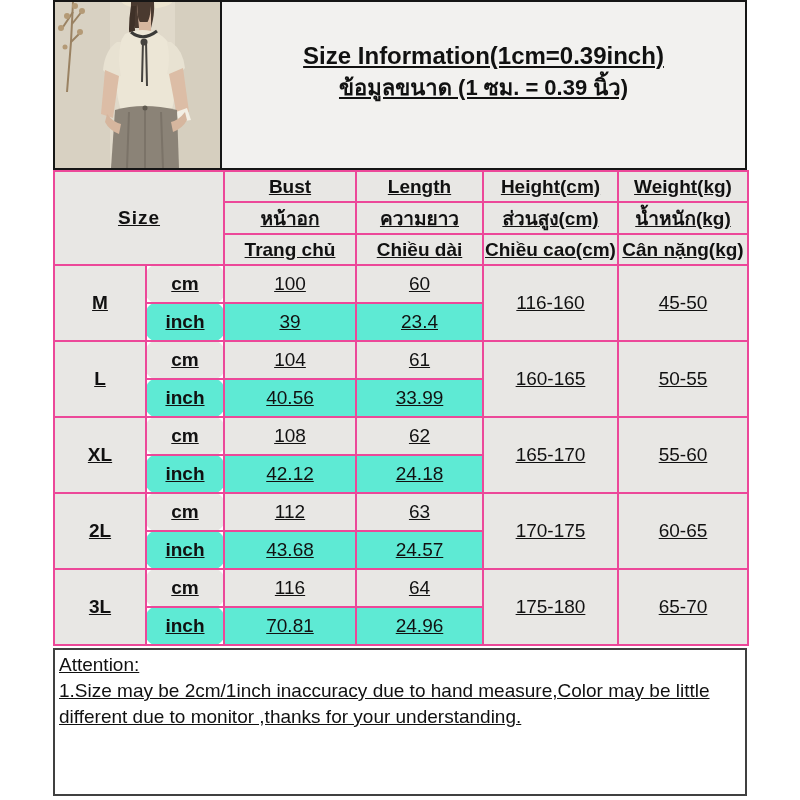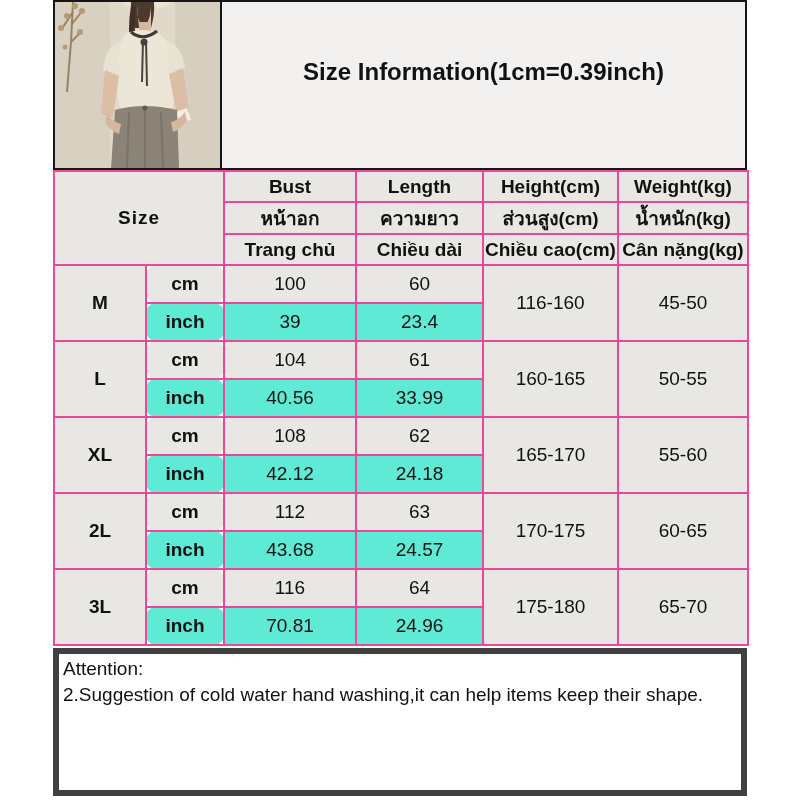--- a/index.html
+++ b/index.html
@@ -2,21 +2,21 @@
 <html><head>
 <meta charset="utf-8">
 <style>
   * { margin:0; padding:0; box-sizing:border-box; }
   body {
     width:800px; height:800px; background:#ffffff;
     font-family:"Liberation Sans","DejaVu Sans",sans-serif;
     color:#111;
   }
   .page { position:relative; width:800px; height:800px; background:#fff; overflow:hidden; }
-  .content { position:absolute; left:53px; top:0; width:694px; }
+  .content { position:absolute; left:53px; top:0; width:694px;text-decoration:underline; }
 
   
   .top { display:flex; height:170px; }
   .photo-frame {
     width:169px; height:170px; border:2px solid #161616; background:#d9d2c3;
     flex:0 0 169px; overflow:hidden;
   }
   .title-panel {
     flex:1 1 auto; border:2px solid #161616; border-left:none;
     background:#f2f1ef; display:flex; flex-direction:column;
@@ -38,21 +38,21 @@
   tr.data td { height:38px; }
   td.size-label { font-size:20px; font-weight:bold; }
   td.unit { font-weight:bold;border-radius:10px; }
   td.val { font-weight:normal; }
   tr.inch-row td { background:#5eead4; }
   tr.inch-row td.size-label, td.merged { background:#e8e7e4; }
 
   
   .attention {
     margin-top:2px; width:694px; height:148px;
-    border:6px solid #404040; background:#ffffff;
+    border:2px solid #404040; background:#ffffff;
     padding:2px 11px 0 4px; font-size:19px; line-height:26px;
   }
 </style>
 </head>
 <body>
 
 <div class="page">
   <div class="content">
 
     <div class="top">
@@ -103,20 +103,21 @@
           <path d="M60 108 Q88 100 122 108 L124 166 L56 166 Z" fill="#8b8377"></path>
           <path d="M74 110 L72 166 M90 108 L90 166 M106 110 L108 166" stroke="#7b7368" stroke-width="2" fill="none"></path>
           <circle cx="90" cy="106" r="2.5" fill="#5f594f"></circle>
 
           <path d="M52 112 Q58 120 66 122 L64 132 Q54 128 50 120 Z" fill="#d6b69e"></path>
           <path d="M130 110 Q124 118 116 120 L118 130 Q128 126 132 118 Z" fill="#d6b69e"></path>
         </svg>
       </div>
       <div class="title-panel">
         <div class="title-en">Size Information(1cm=0.39inch)</div>
+        <div class="title-th">ข้อมูลขนาด (1 ซม. = 0.39 นิ้ว)</div>
       </div>
     </div>
 
     <table class="size-table">
       <colgroup>
         <col style="width:92px">
           <col style="width:78px">
           <col style="width:132px">
         <col style="width:127px">
           <col style="width:135px">
@@ -211,17 +212,17 @@
         <tr class="data inch-row">
           <td class="unit">inch</td>
           <td class="val">70.81</td>
           <td class="val">24.96</td>
         </tr>
       </tbody>
     </table>
 
     <div class="attention">
       <div>Attention:</div>
-      <div>2.Suggestion of cold water hand washing,it can help items keep their shape.</div>
+      <div>1.Size may be 2cm/1inch inaccuracy due to hand measure,Color may be little different due to monitor ,thanks for your understanding.</div>
     </div>
 
   </div>
 </div>
 
 </body></html>

